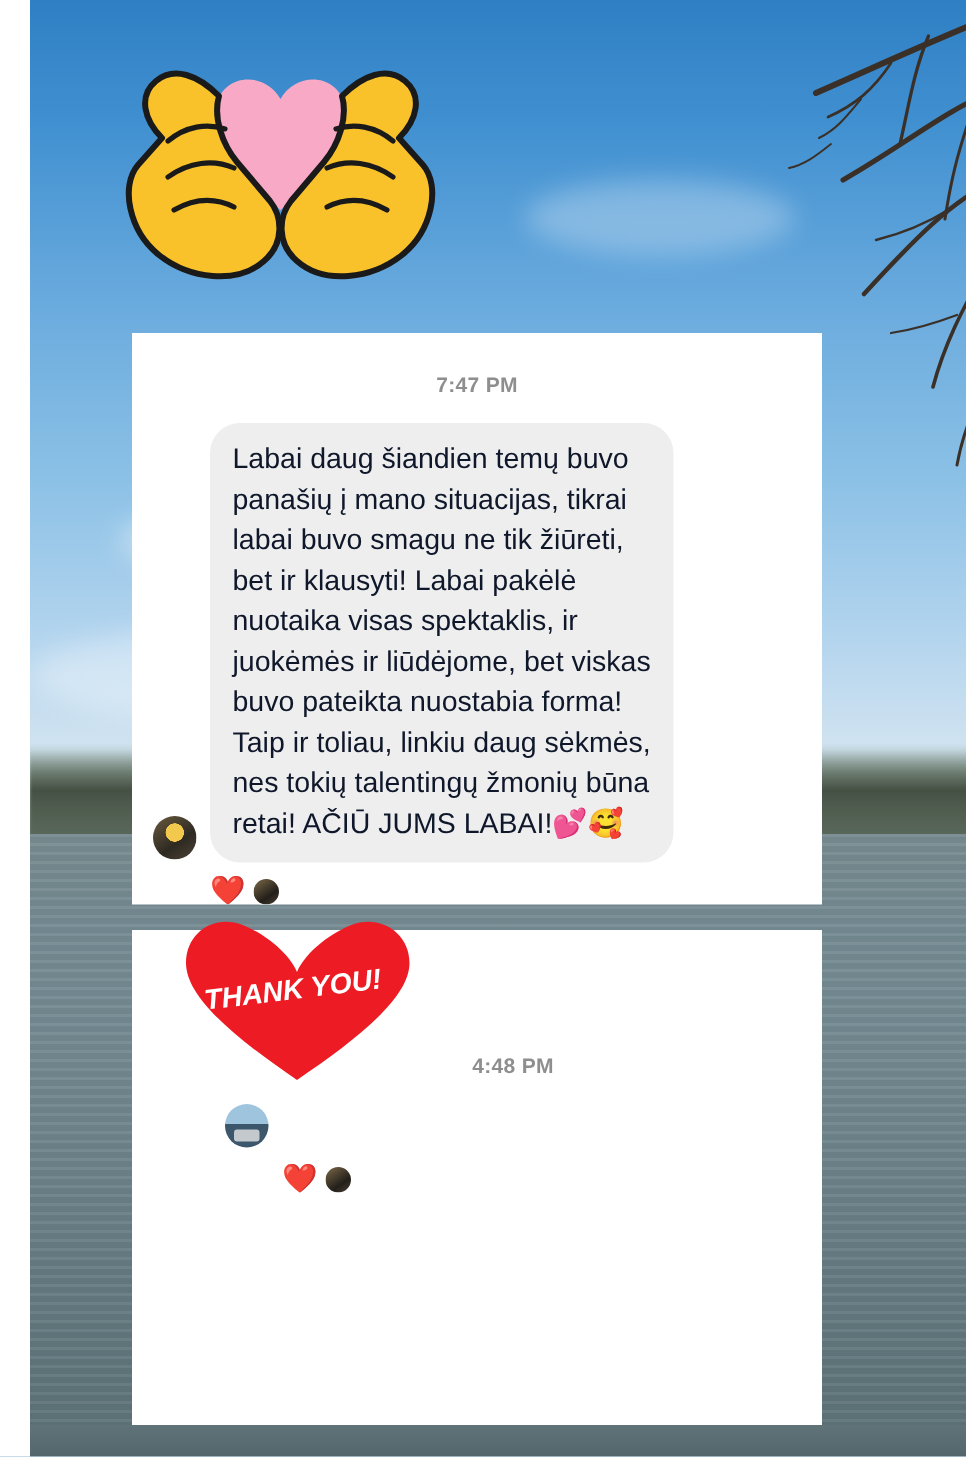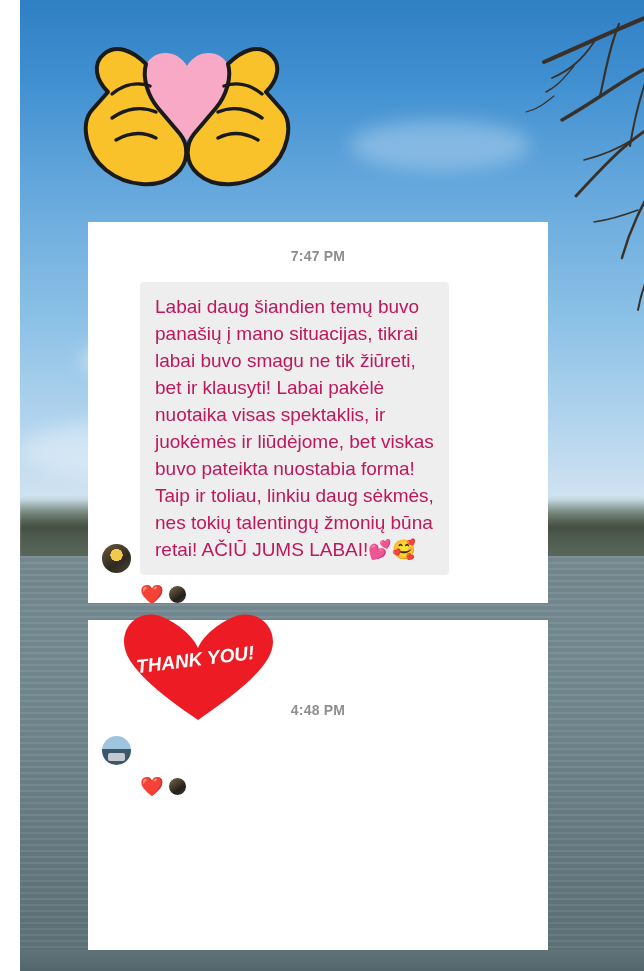--- a/index.html
+++ b/index.html
@@ -97,21 +97,21 @@
     z-index: 6;
   }
 
   
   .card {
     position: absolute;
     background: #ffffff;
     overflow: hidden;
   }
   .card-1 { left: 68px; top: 222px; width: 460px; height: 381px; }
-  .card-2 { left: 68px; top: 620px; width: 460px; height: 330px; }
+  .card-2 { left: 68px; top: 620px; width: 460px; height: 330px; padding-left: 48px; }
 
   .timestamp {
     text-align: center;
     font-size: 14px;
     font-weight: bold;
     color: #8e8e8e;
     letter-spacing: .2px;
     margin-top: 26px;
   }
   .card-2 .timestamp { margin-top: 82px; }
@@ -145,25 +145,25 @@
     content: "";
     position: absolute;
     left: 6px; bottom: 4px;
     width: 17px; height: 8px;
     background: #e6e6e6;
     border-radius: 2px;
     opacity: .8;
   }
   .bubble {
     background: #eeeeee;
-    border-radius: 4px;
+    border-radius: 20px;
     padding: 11px 15px 12px 15px;
     font-size: 19px;
     line-height: 27px;
-    color: #be185d;
+    color: #0f172a;
     max-width: 330px;
     white-space: pre-line;
   }
   .reactions {
     display: flex;
     align-items: center;
     gap: 4px;
     margin: 10px 0 0 52px;
   }
   .heart-emoji { font-size: 19px; line-height: 1; }

